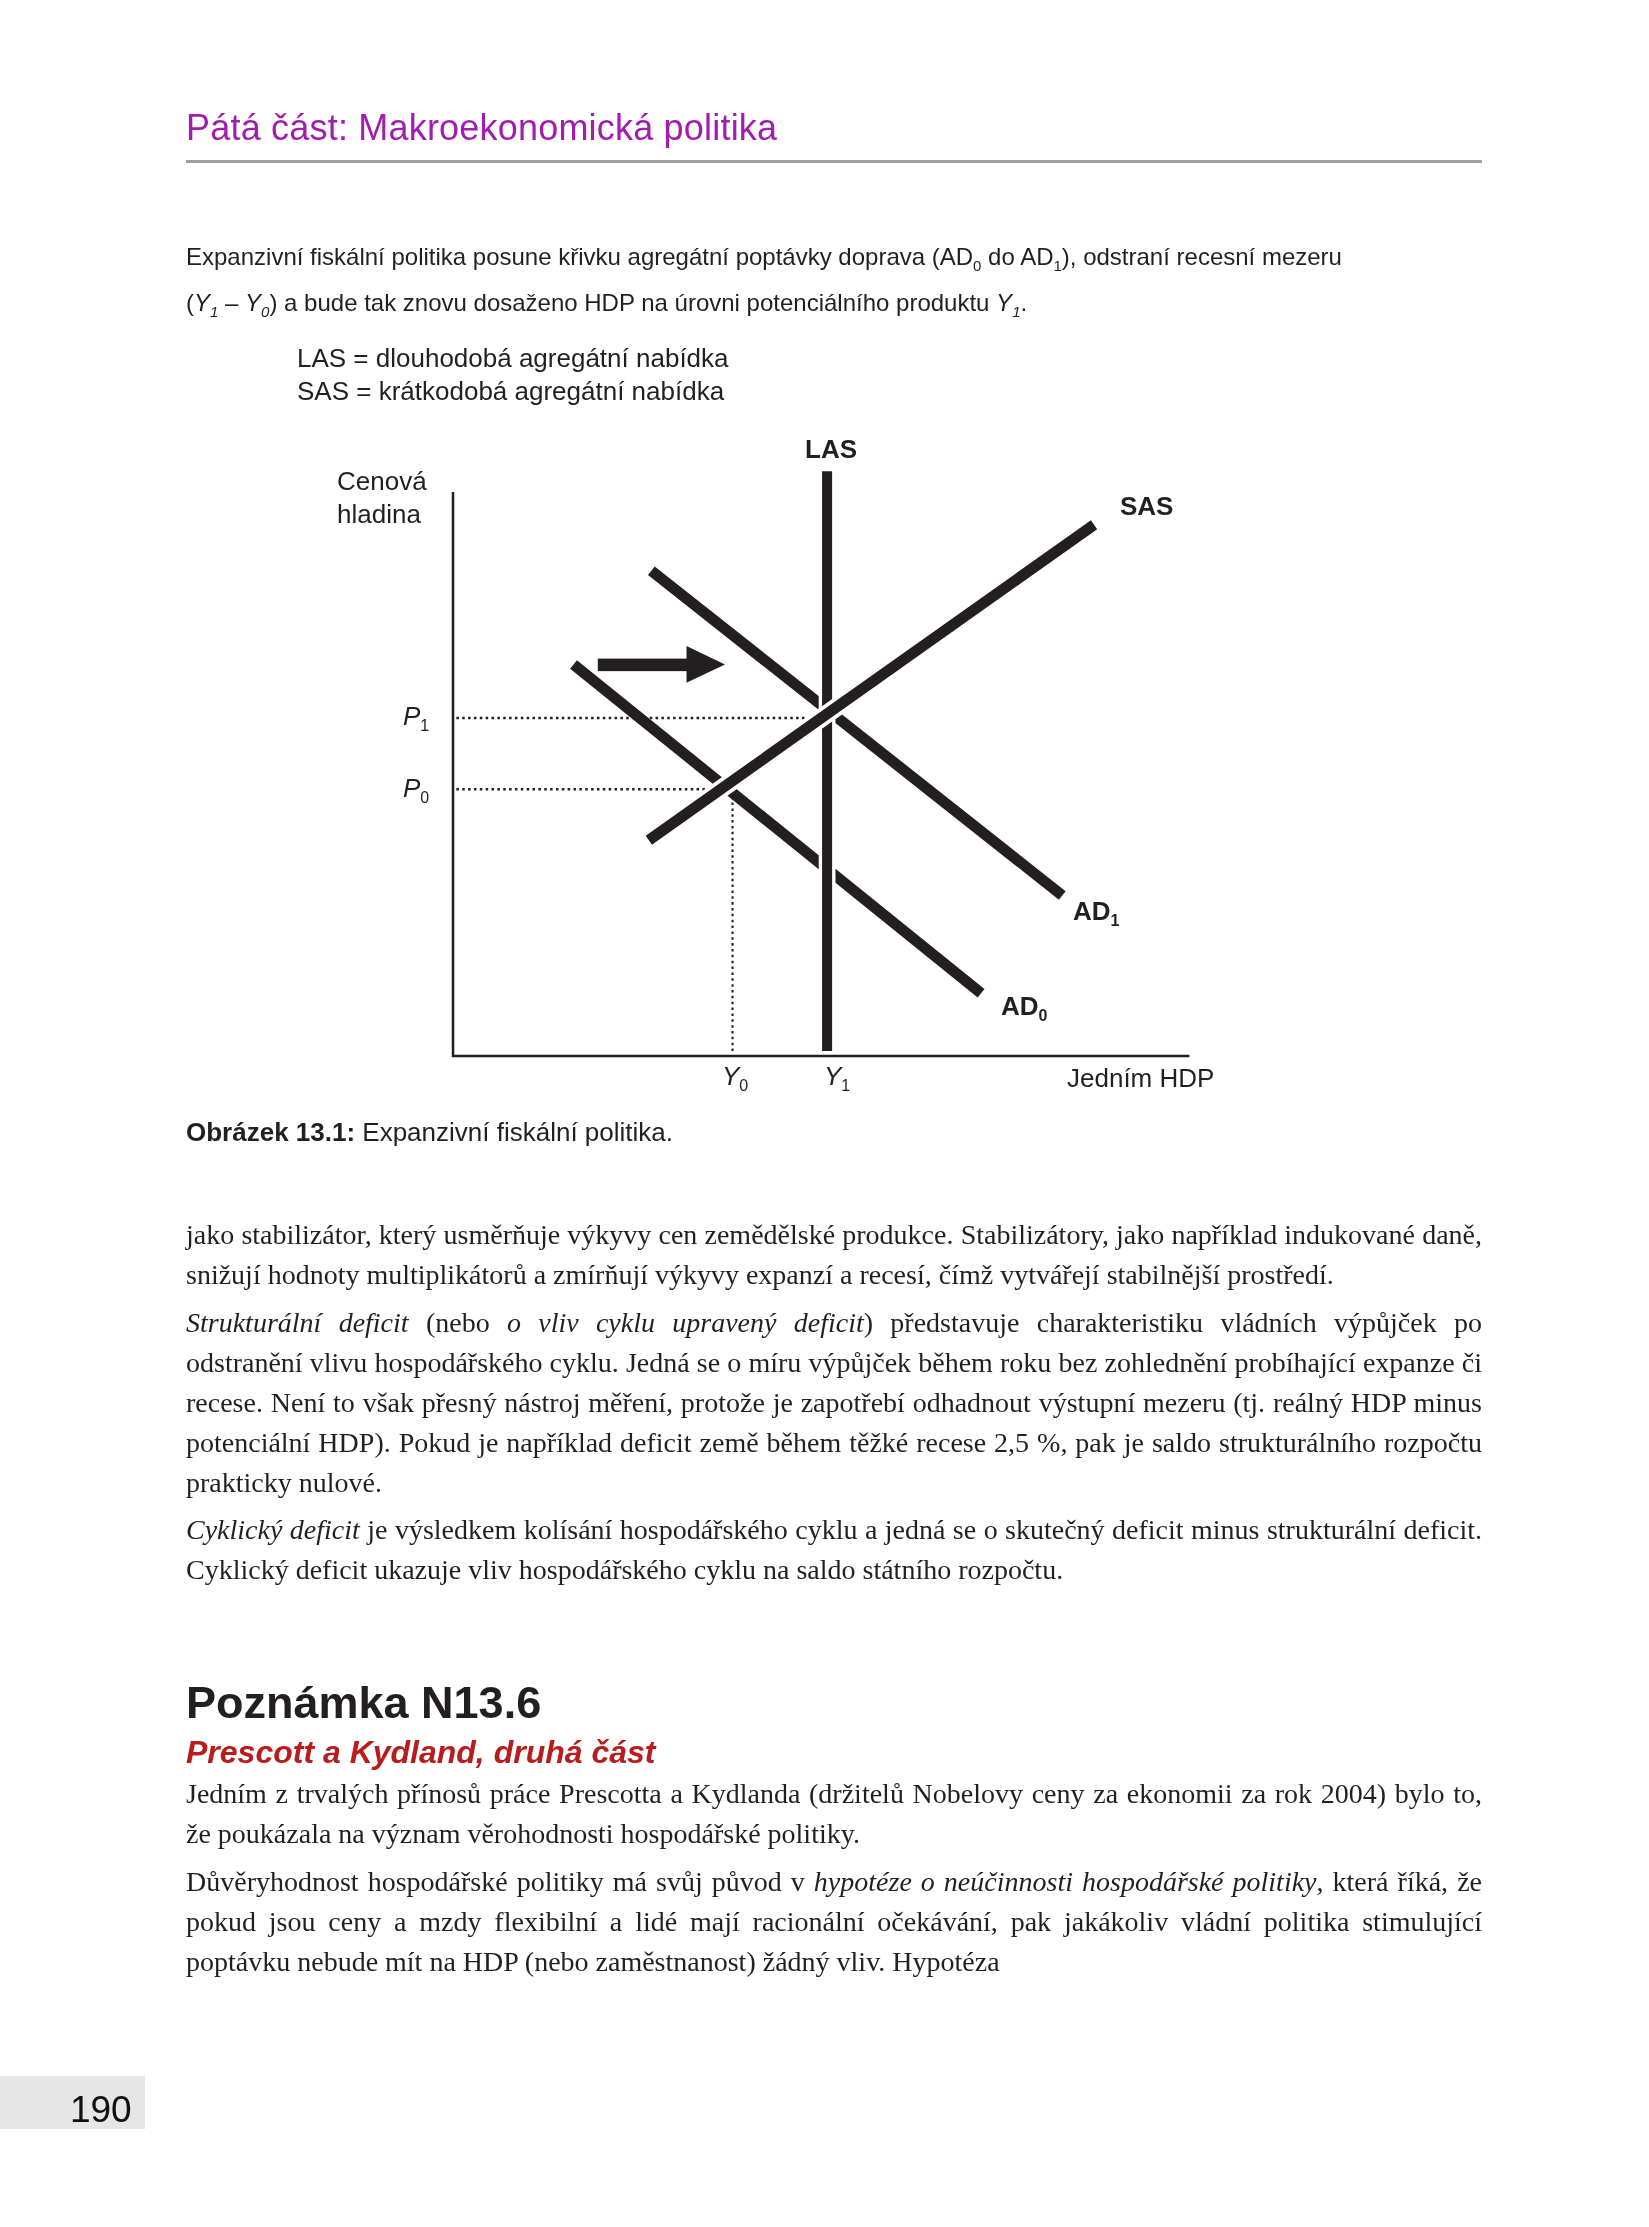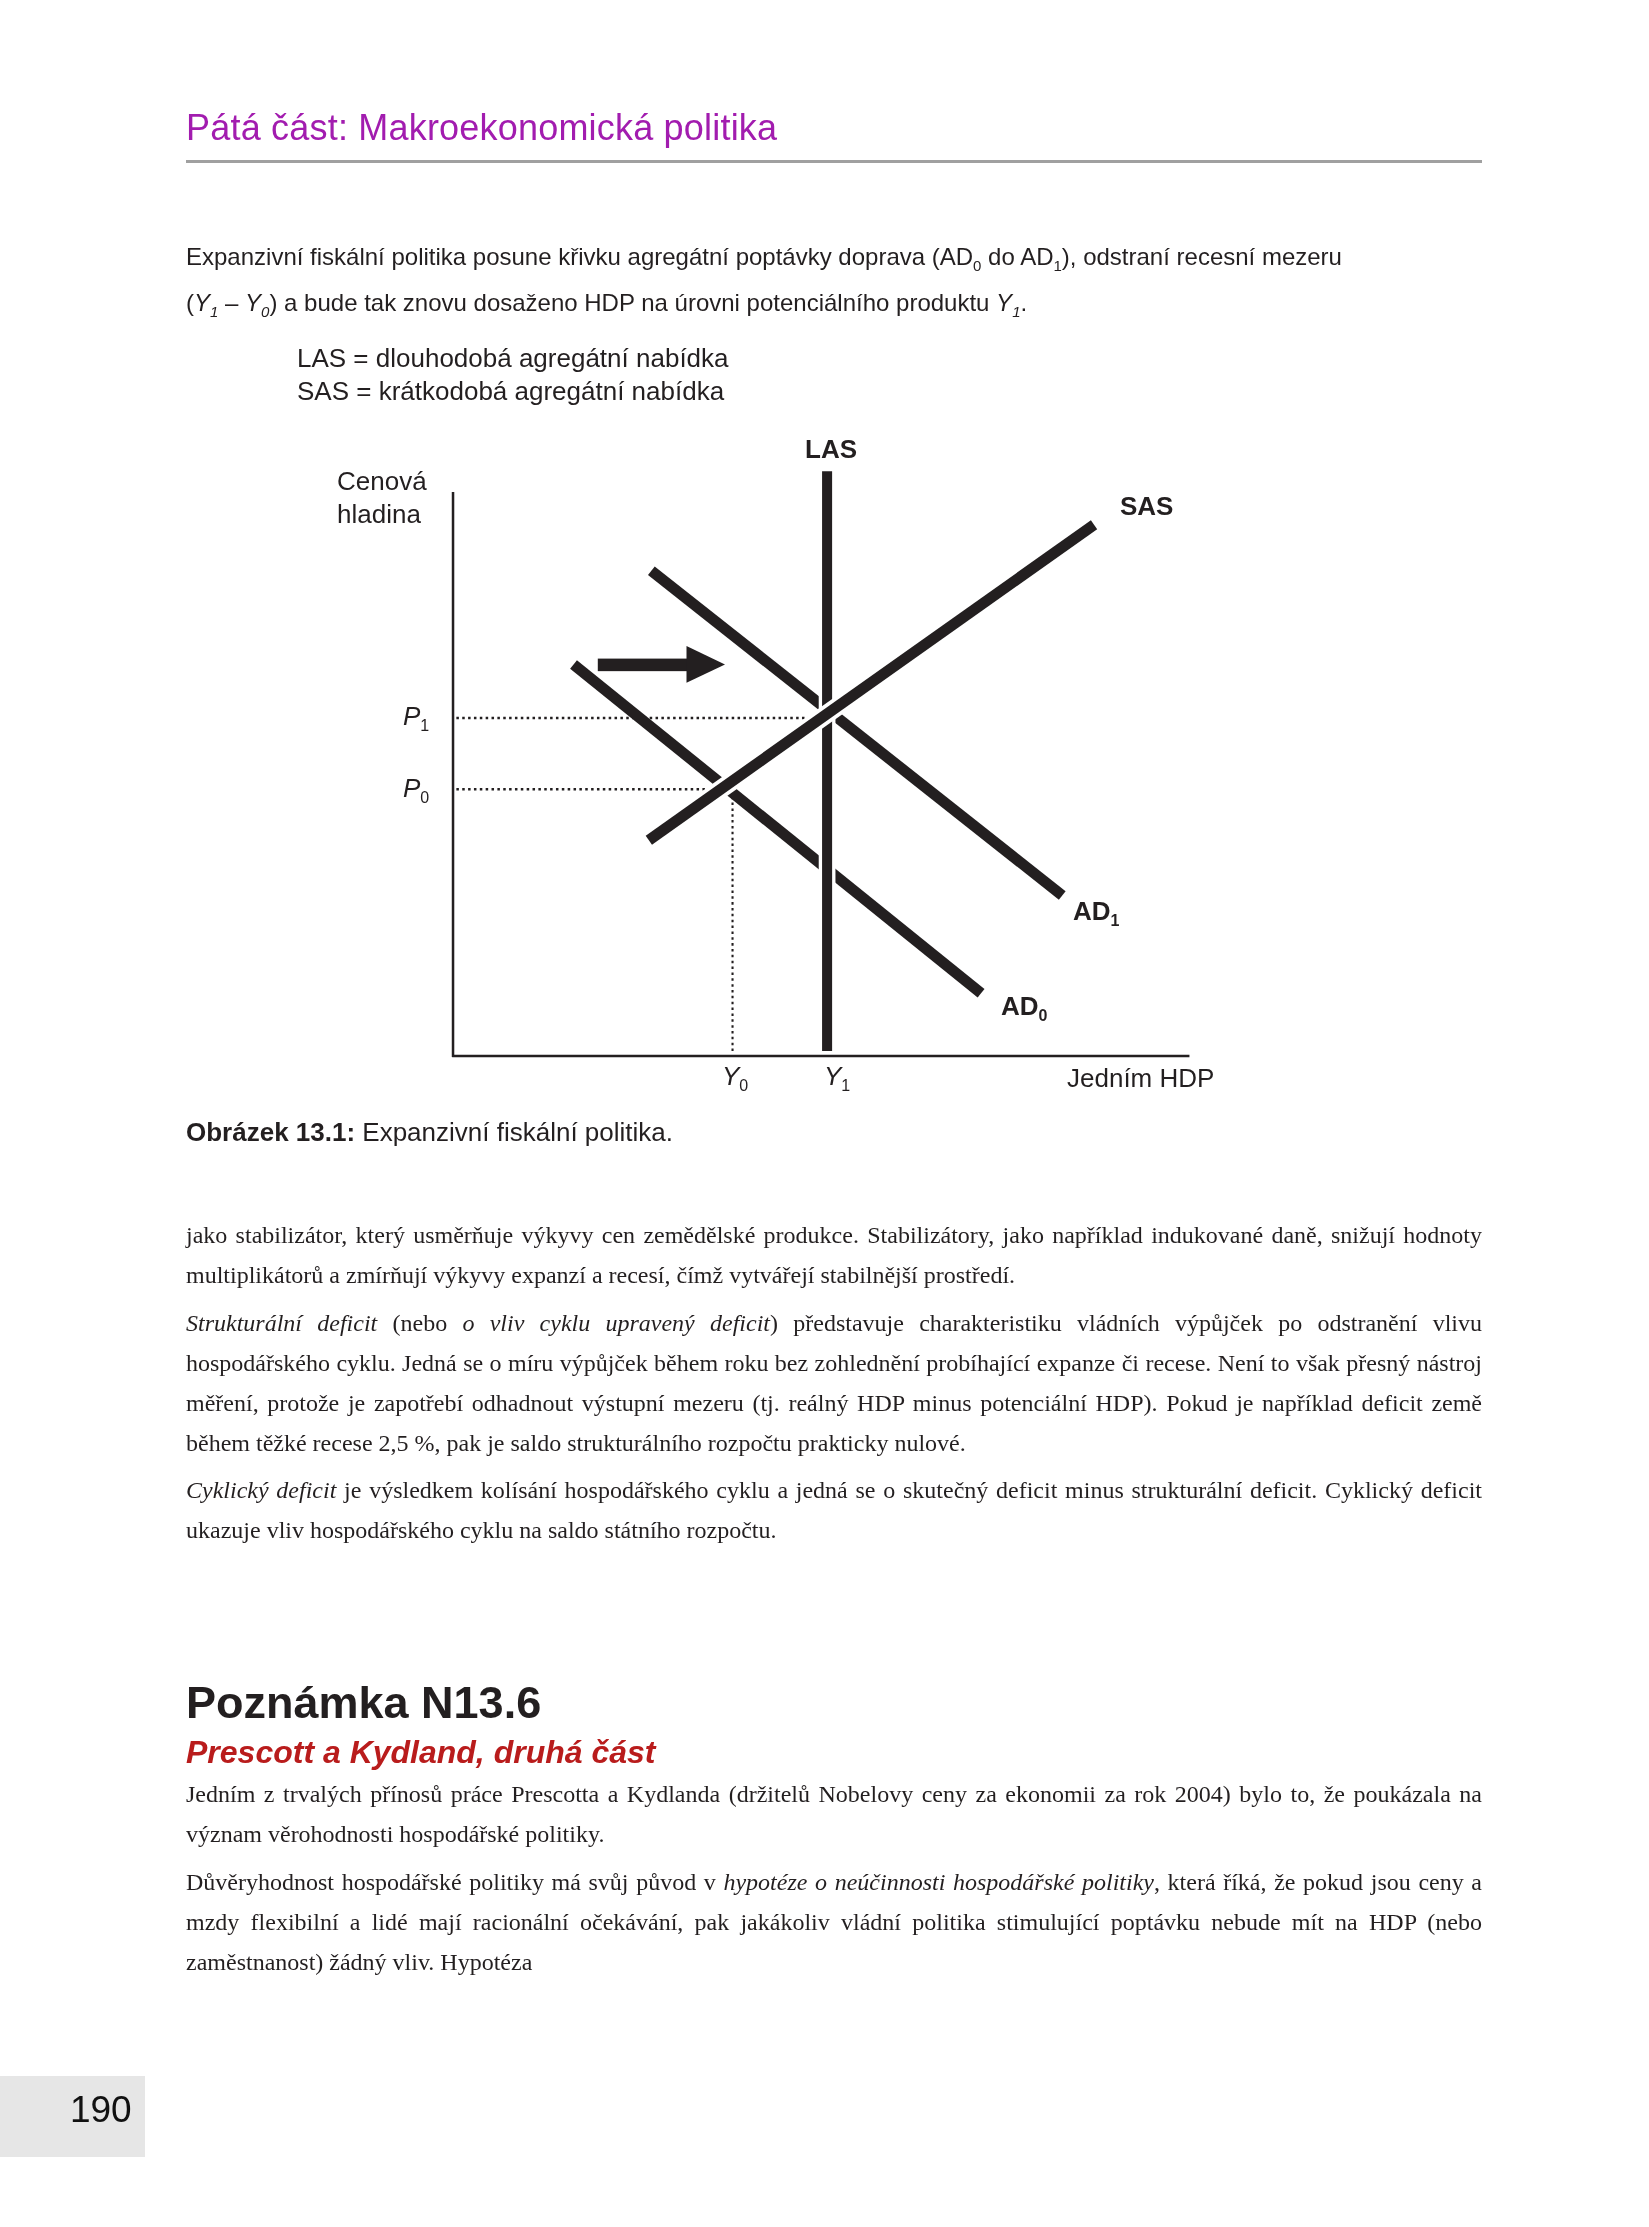--- a/index.html
+++ b/index.html
@@ -10,25 +10,25 @@
   #head-rule{position:absolute;left:186px;top:160px;width:1296px;height:2.5px;background:#a0a0a0;}
   #intro{position:absolute;left:186px;top:238px;width:1306px;font-size:24px;line-height:37px;}
   #intro sub{font-size:15px;}
   #legend{position:absolute;left:297px;top:342px;font-size:26px;line-height:33px;}
   #chart{position:absolute;left:0;top:0;}
   .lbl{position:absolute;font-family:"Liberation Sans","DejaVu Sans",sans-serif;font-size:26px;}
   .lbl-b{font-weight:bold;}
   .lbl sub{font-size:16px;}
   #caption{position:absolute;left:186px;top:1117px;font-size:26px;}
   #caption b{font-weight:bold;margin-top:6px;}
-  .body-text{position:absolute;left:186px;width:1296px;font-size:24px;line-height:40px;text-align:justify;}
+  .body-text{position:absolute;left:186px;width:1296px;font-size:28px;line-height:40px;text-align:justify;}
   .body-text p{margin:0 0 7.5px 0;text-align:justify;}
   #note-title{position:absolute;left:186px;top:1677px;font-size:45px;font-weight:bold;}
   #note-subtitle{position:absolute;left:186px;top:1734px;font-size:32px;font-style:italic;font-weight:bold;color:#b91c1c;}
-  #page-num-box{position:absolute;left:0;top:2076px;width:145px;height:81px;background:#e6e6e6;}
+  #page-num-box{position:absolute;left:0;top:2076px;width:145px;height:53px;background:#e6e6e6;}
   #page-num{position:absolute;right:13.4px;top:13.4px;font-size:37px;color:#111;}
 </style>
 </head>
 <body>
 
 <div id="running-head" class="sans">Pátá část: Makroekonomická politika</div>
 <div id="head-rule"></div>
 
 <div id="intro" class="sans"><span>Expanzivní fiskální politika posune křivku agregátní poptávky doprava (AD</span><sub>0</sub><span> do AD</span><sub>1</sub><span>), odstraní recesní mezeru</span><br><span>(</span><i>Y</i><sub><i>1</i></sub><span> – </span><i>Y</i><sub><i>0</i></sub><span>) a bude tak znovu dosaženo HDP na úrovni potenciálního produktu </span><i>Y</i><sub><i>1</i></sub><span>.</span></div>
 

